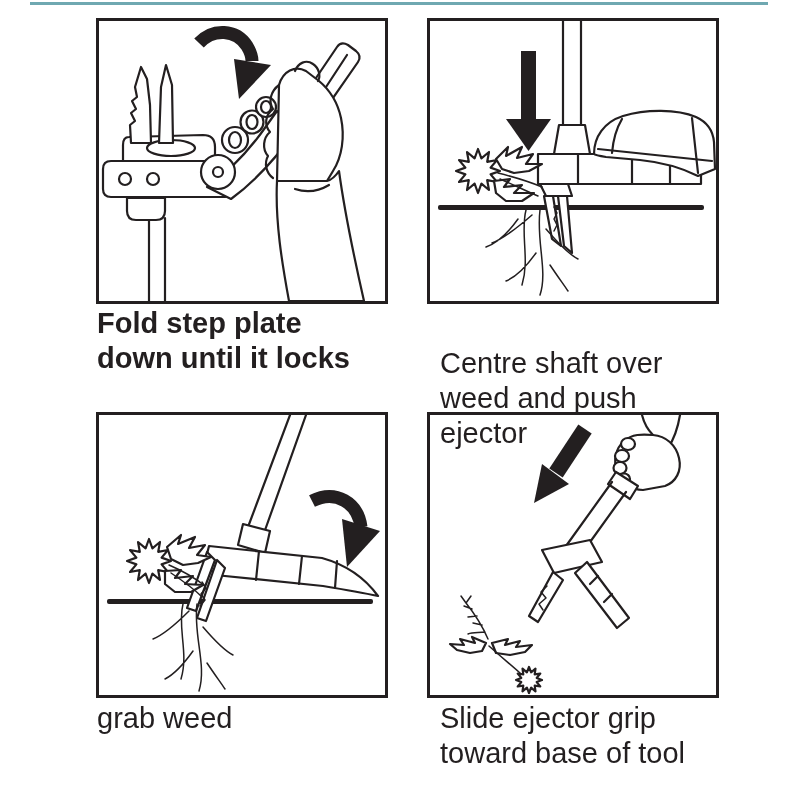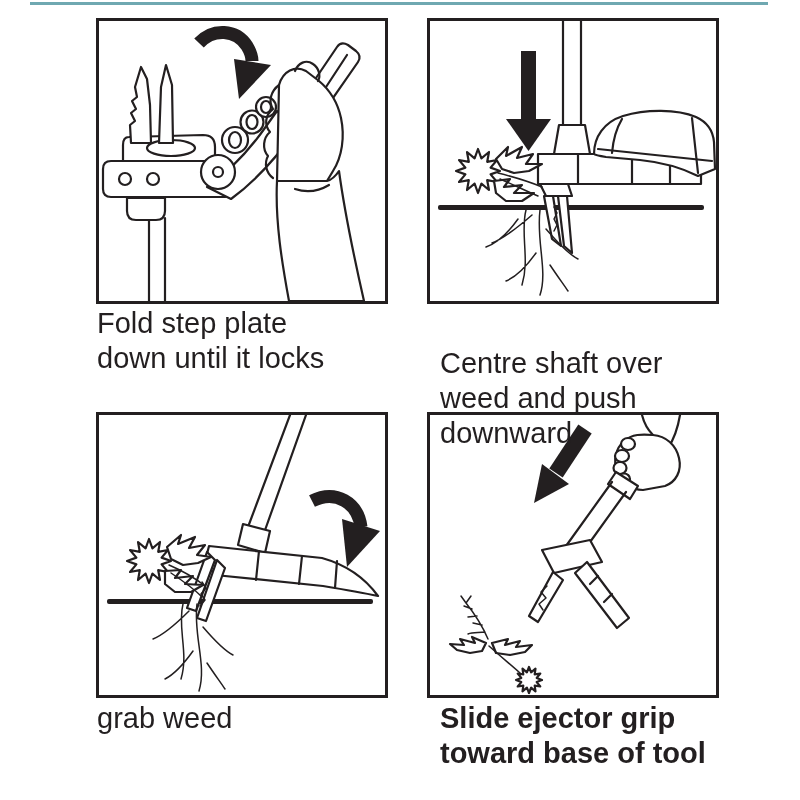--- a/index.html
+++ b/index.html
@@ -37,24 +37,24 @@
   #panel-3{left:96px;top:412px;}
   #panel-4{left:427px;top:412px;}
   .caption{
     position:absolute;
     color:var(--ink);
     font-size:29px;
     line-height:35px;
     letter-spacing:0px;
     white-space:nowrap;
   }
-  #caption-1{left:97px;top:306px;}
+  #caption-1{left:97px;top:306px;font-weight:bold;}
   #caption-2{left:440px;top:306px;margin-top:40px;}
   #caption-3{left:97px;top:701px;}
-  #caption-4{left:440px;top:701px;font-weight:bold;}
+  #caption-4{left:440px;top:701px;}
   
   .ln{fill:none;stroke:var(--ink);stroke-width:2.2;stroke-linecap:round;stroke-linejoin:round;}
   .sh{fill:#ffffff;stroke:var(--ink);stroke-width:2.2;stroke-linejoin:round;}
   .thin{stroke-width:1.5;}
   .blk{fill:var(--ink);stroke:none;}
   .arc{fill:none;stroke:var(--ink);stroke-width:13;stroke-linecap:butt;}
   .arc16{fill:none;stroke:var(--ink);stroke-width:16;stroke-linecap:butt;}
 </style>
 </head>
 <body>
@@ -200,21 +200,21 @@
   </div>
 
   <div class="caption" id="caption-1">
     <div>Fold step plate</div>
     <div>down until it locks</div>
   </div>
 
   <div class="caption" id="caption-2">
     <div>Centre shaft over</div>
     <div>weed and push</div>
-    <div>downward</div>
+    <div>ejector</div>
   </div>
 
   <div class="caption" id="caption-3">
     <div>grab weed</div>
   </div>
 
   <div class="caption" id="caption-4">
     <div>Slide ejector grip</div>
     <div>toward base of tool</div>
   </div>

